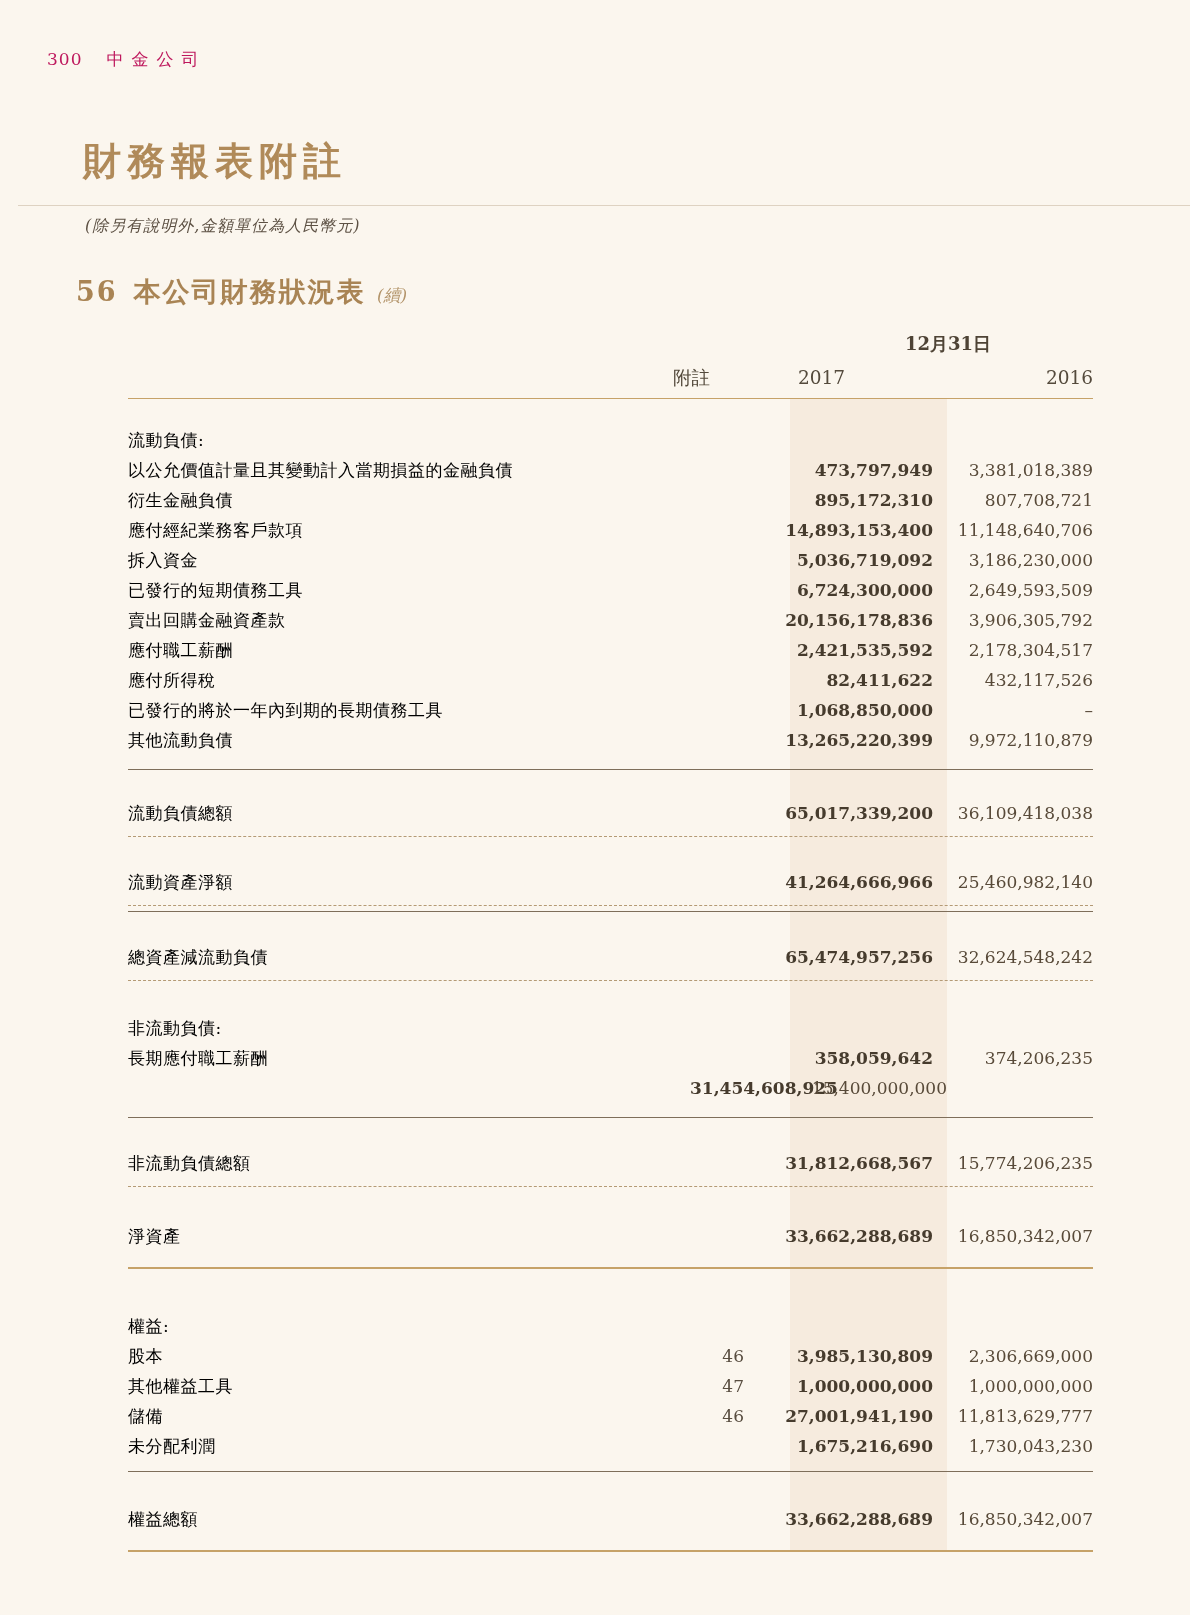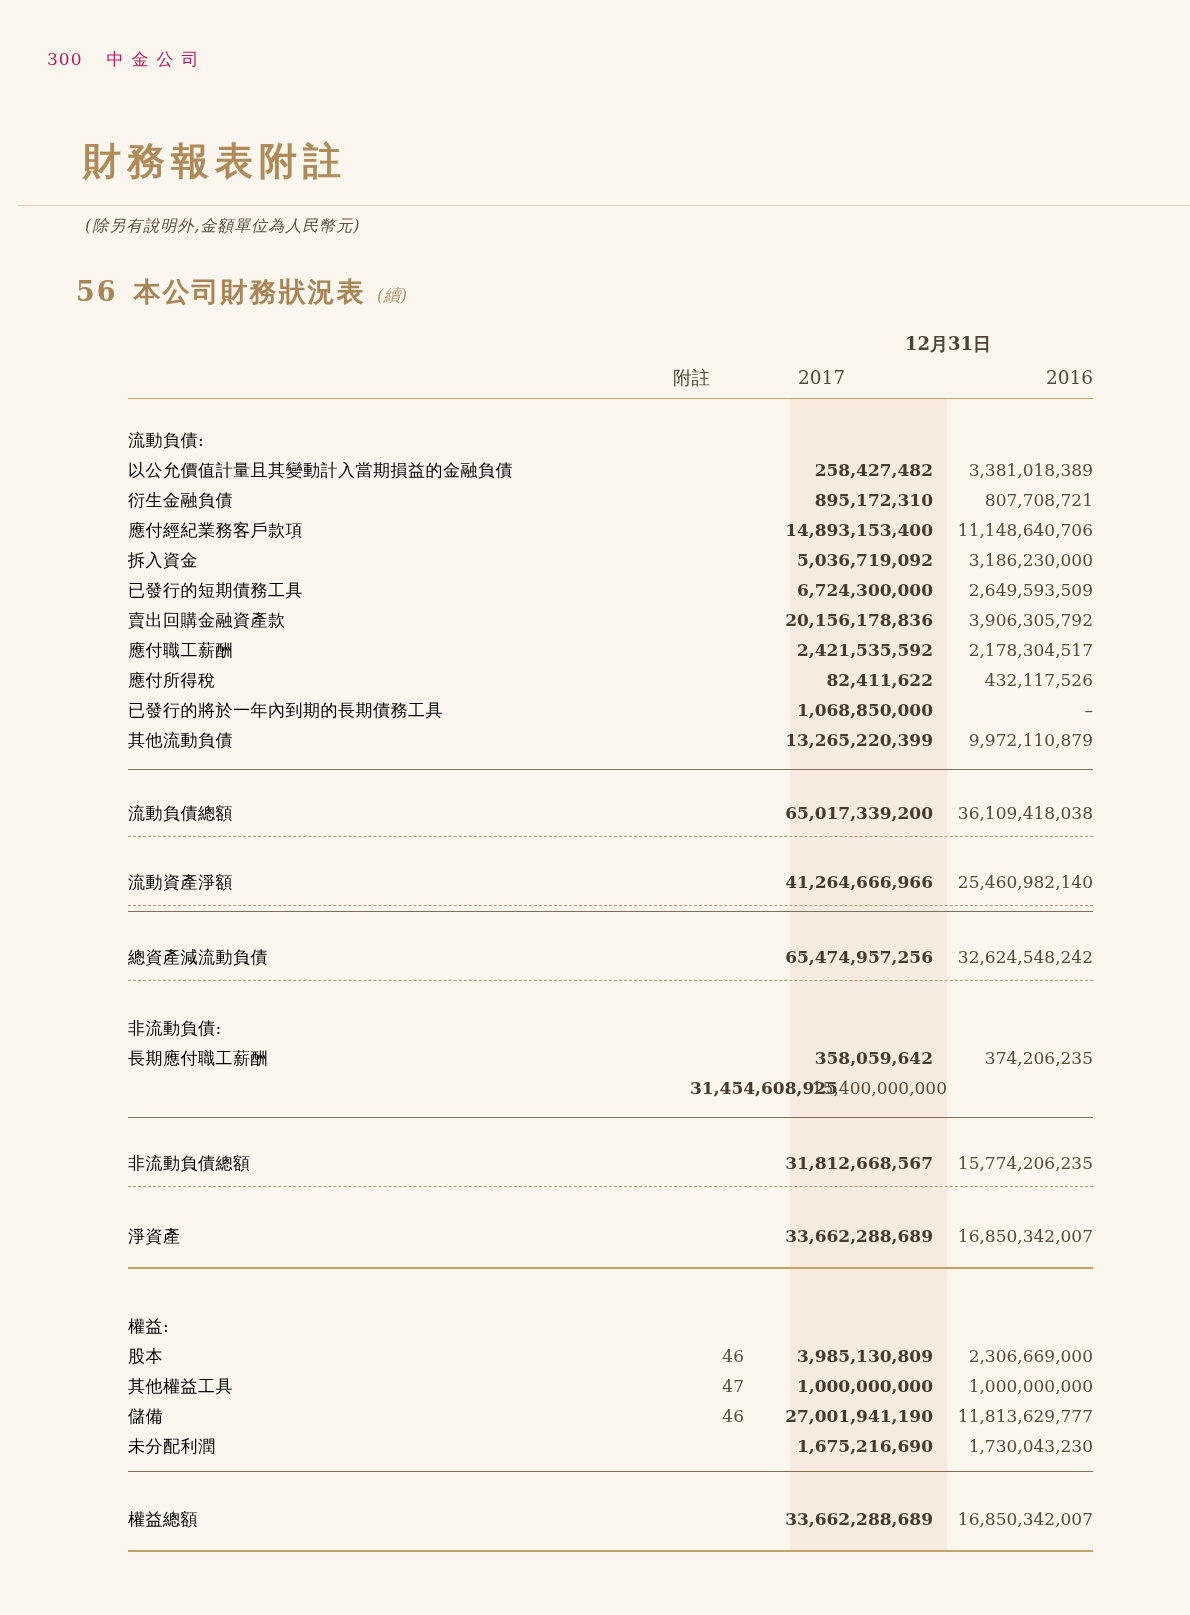--- a/index.html
+++ b/index.html
@@ -98,21 +98,21 @@
     <div class="t-spacer" style="height: 26px;"></div>
         <div class="t-row">
           <div class="cell-label">流動負債:</div>
           <div class="cell-note"></div>
           <div class="cell-v17"></div>
           <div class="cell-v16"></div>
         </div>
         <div class="t-row">
           <div class="cell-label">以公允價值計量且其變動計入當期損益的金融負債</div>
           <div class="cell-note"></div>
-          <div class="cell-v17">258,427,482</div>
+          <div class="cell-v17">473,797,949</div>
           <div class="cell-v16">3,381,018,389</div>
         </div>
         <div class="t-row">
           <div class="cell-label">衍生金融負債</div>
           <div class="cell-note"></div>
           <div class="cell-v17">895,172,310</div>
           <div class="cell-v16">807,708,721</div>
         </div>
         <div class="t-row">
           <div class="cell-label">應付經紀業務客戶款項</div>

